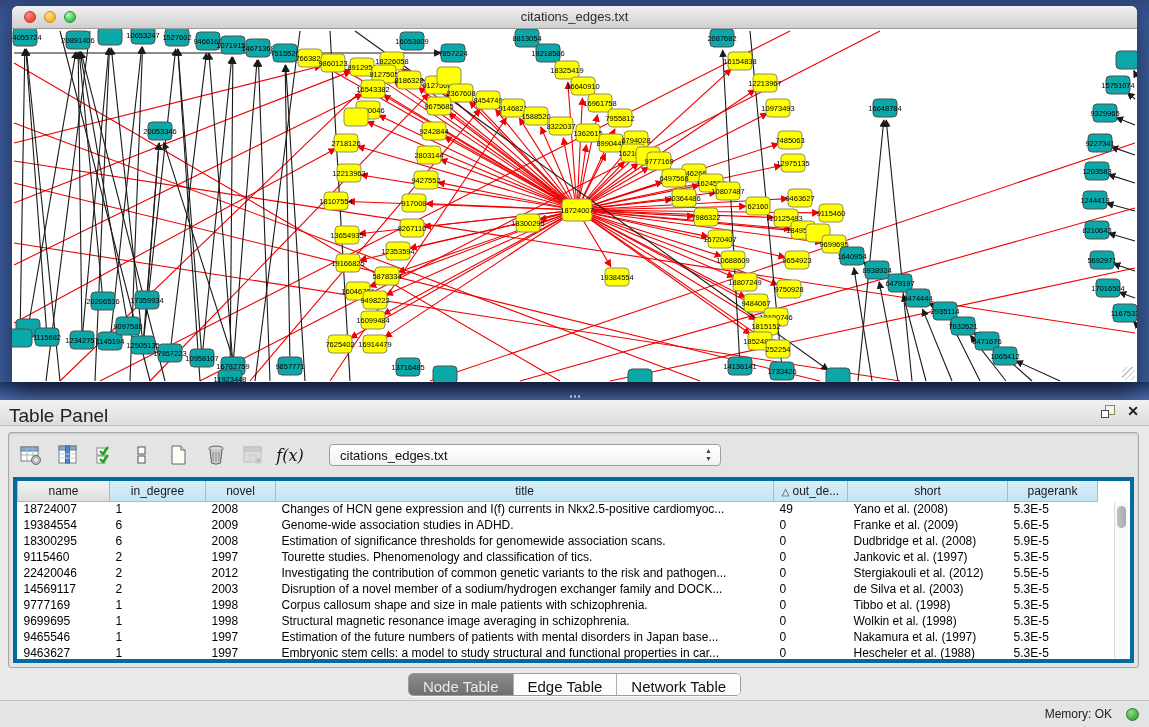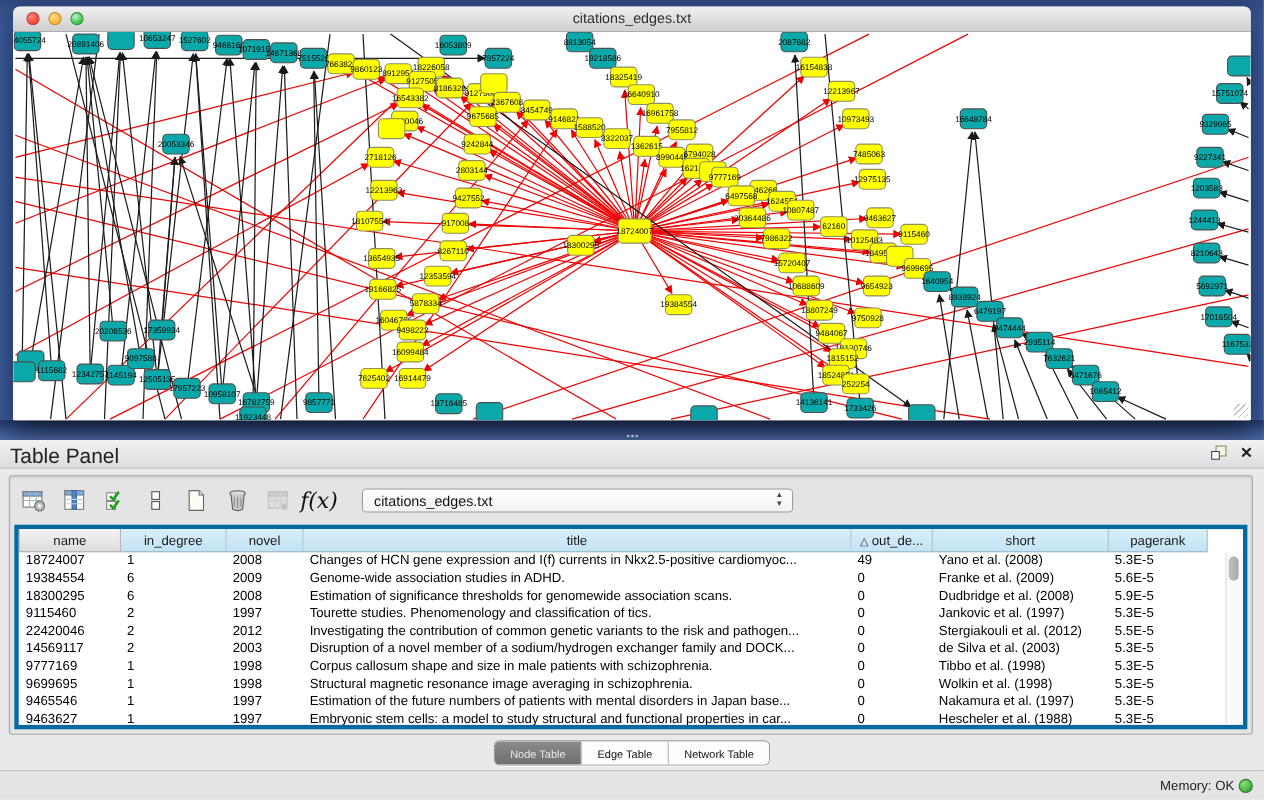--- a/index.html
+++ b/index.html
@@ -34,21 +34,21 @@
   .ph-icons{position:absolute;right:10px;top:4px;display:flex;gap:12px;align-items:center;}
   .float-icon{width:14px;height:13px;position:relative;}
   .float-icon .sq1{position:absolute;left:4px;top:0;width:8px;height:8px;border:1px solid #8a8a5a;background:#f7f5ea;}
   .float-icon .sq2{position:absolute;left:0;top:5px;width:6px;height:6px;border:1px solid #3c4b66;background:#fff;}
   .close-icon{font-size:14px;font-weight:bold;color:#1a1a1a;line-height:14px;}
 
   .panel-box{position:absolute;left:8px;top:32px;width:1131px;height:236px;background:#e4e4e4;
            border:1px solid #a8a8a8;border-radius:3px;box-shadow:inset 0 1px 2px rgba(0,0,0,.12);box-sizing:border-box;}
   .tp-toolbar{position:absolute;left:10px;top:7px;height:30px;display:flex;align-items:center;gap:13px;}
   .ticon{width:24px;height:24px;display:flex;align-items:center;justify-content:center;}
-  .fx{font-family:"DejaVu Serif",serif;font-style:italic;font-size:20px;color:#111;}
+  .fx{font-family:"DejaVu Serif",serif;font-style:italic;font-size:16px;color:#111;}
   .tbl-select{margin-left:14px;width:392px;height:22px;background:linear-gradient(180deg,#ffffff,#f2f2f2);
            border:1px solid #9e9e9e;border-radius:4px;position:relative;box-sizing:border-box;}
   .tbl-select .val{position:absolute;left:10px;top:3px;font-size:13px;color:#111;}
   .tbl-select .steppers{position:absolute;right:8px;top:2px;font-size:7px;color:#444;line-height:8px;text-align:center;}
 
   .table-wrap{position:absolute;left:4px;top:44px;width:1121px;height:186px;background:#fff;
            border:4px solid #0369a1;box-sizing:border-box;overflow:hidden;}
   table.data{border-collapse:collapse;table-layout:fixed;width:1080px;font-size:12px;color:#000;}
   table.data th{height:20px;font-weight:normal;text-align:center;font-size:12px;color:#1a1a1a;
            background:linear-gradient(180deg,#d9eefa,#c3e3f3);border:1px solid #9fbfd2;border-top:none;box-sizing:border-box;
@@ -56,27 +56,27 @@
   table.data th.key{background:linear-gradient(180deg,#f3f3f3,#dddddd);border-color:#b5b5b5;}
   table.data td{height:16px;padding:0 4px 0 6px;white-space:nowrap;overflow:hidden;box-sizing:border-box;}
   .sort-glyph{font-size:10px;margin-right:3px;color:#333;}
   .vscroll{position:absolute;right:1px;top:21px;width:14px;bottom:1px;background:#fafafa;border-left:1px solid #dcdcdc;}
   .vscroll .thumb{position:absolute;left:2px;top:4px;width:9px;height:22px;border-radius:5px;
            background:linear-gradient(90deg,#c2c2c2,#a9a9a9);}
 
   .tab-bar{position:absolute;left:0;top:273px;width:100%;height:24px;display:flex;justify-content:center;}
   .seg{display:flex;height:21px;border:1px solid #9b9b9b;border-radius:5px;overflow:hidden;background:#fff;
            box-shadow:0 1px 0 rgba(255,255,255,.7);}
-  .seg .tab{padding:2px 14px;font-size:10px;line-height:21px;color:#111;border-right:1px solid #b0b0b0;background:#fdfdfd;}
+  .seg .tab{padding:2px 14px;font-size:15px;line-height:21px;color:#111;border-right:1px solid #b0b0b0;background:#fdfdfd;}
   .seg .tab:last-child{border-right:none;}
   .seg .tab.sel{background:linear-gradient(180deg,#8b8b8b,#6f6f6f);color:#e9e9e9;}
 
   .status-bar{position:absolute;left:0;top:300px;width:100%;height:27px;background:#e4e4e4;
            border-top:1px solid #c2c2c2;box-sizing:border-box;}
-  .status-right{position:absolute;right:10px;top:6px;display:flex;align-items:center;gap:4px;font-size:12px;color:#222;}
+  .status-right{position:absolute;right:10px;top:6px;display:flex;align-items:center;gap:14px;font-size:12px;color:#222;}
   .mem-dot{width:13px;height:13px;border-radius:50%;border:1px solid #2a7b2a;
            background:radial-gradient(circle at 35% 30%,#8fe07a,#3aa93a 75%);box-sizing:border-box;}
 
   
   svg.mi{display:block;}
 </style>
 </head>
 <body>
 
 <div class="desktop">

